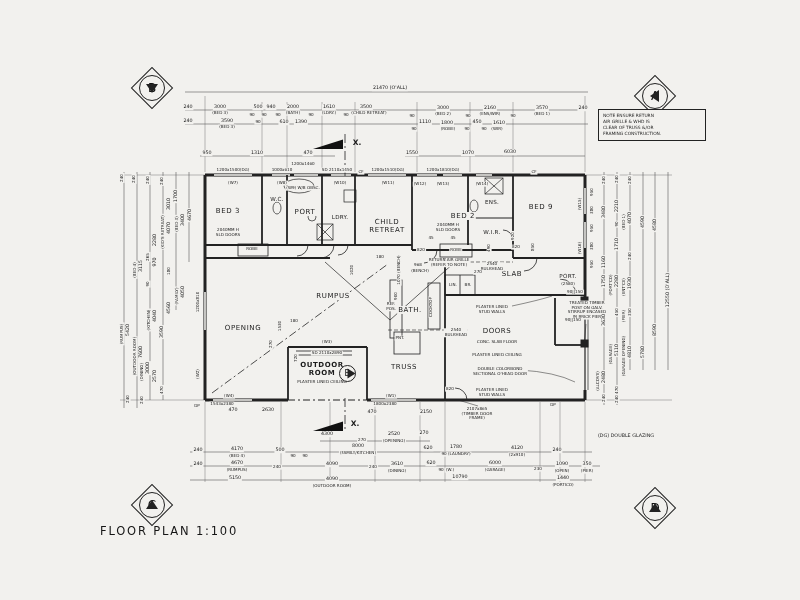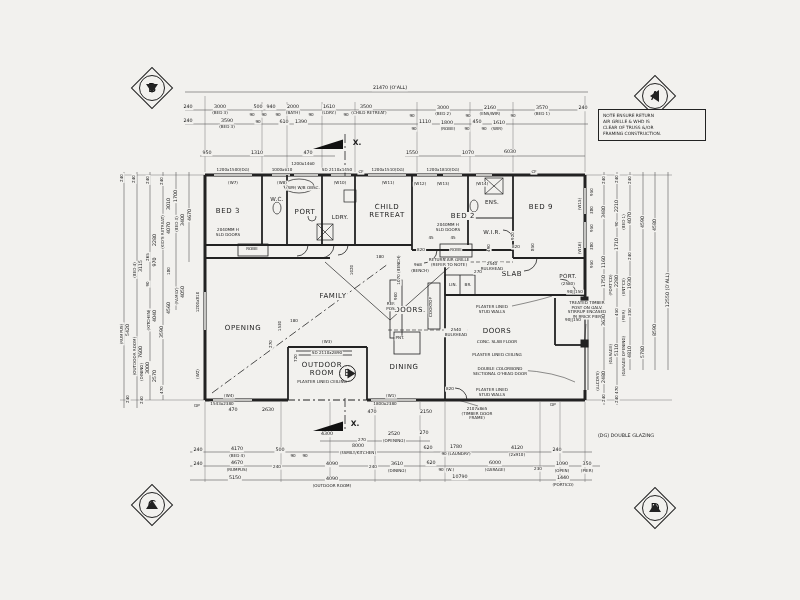--- a/index.html
+++ b/index.html
@@ -233,34 +233,34 @@
       <polygon points="313,149 343,139.5 343,149" fill="#111" stroke="none"></polygon>
       <polygon points="313,431 343,421.5 343,431" fill="#111" stroke="none"></polygon>
     </g>
   </svg>
 
   <div>
       <div class="lbl room" style="left: 228px; top: 211px; transform: translate(-50%, -50%);">BED 3</div>
       <div class="lbl sm" style="left: 277px; top: 199px; transform: translate(-50%, -50%);">W.C.</div>
       <div class="lbl room" style="left: 305px; top: 212px; transform: translate(-50%, -50%);">PORT</div>
       <div class="lbl sm" style="left: 340px; top: 217px; transform: translate(-50%, -50%);">LDRY.</div>
-      <div class="lbl room" style="left: 387px; top: 211px; transform: translate(-50%, -50%);">CHILD
+      <div class="lbl room" style="left: 387px; top: 226px; transform: translate(-50%, -50%);">CHILD
 RETREAT</div>
       <div class="lbl room" style="left: 463px; top: 216px; transform: translate(-50%, -50%);">BED 2</div>
       <div class="lbl sm" style="left: 492px; top: 202px; transform: translate(-50%, -50%);">ENS.</div>
       <div class="lbl sm" style="left: 492px; top: 232px; transform: translate(-50%, -50%);">W.I.R.</div>
       <div class="lbl room" style="left: 541px; top: 207px; transform: translate(-50%, -50%);">BED 9</div>
       <div class="lbl room" style="left: 512px; top: 274px; transform: translate(-50%, -50%);">SLAB</div>
       <div class="lbl sm" style="left: 568px; top: 276px; transform: translate(-50%, -50%);">PORT.</div>
       <div class="lbl tiny" style="left: 568px; top: 284px; transform: translate(-50%, -50%);">(2580)</div>
-      <div class="lbl room" style="left: 333px; top: 296px; transform: translate(-50%, -50%);">FAMILY</div>
+      <div class="lbl room" style="left: 333px; top: 296px; transform: translate(-50%, -50%);">RUMPUS</div>
       <div class="lbl room" style="left: 243px; top: 328px; transform: translate(-50%, -50%);">OPENING</div>
-      <div class="lbl room" style="left: 410px; top: 310px; transform: translate(-50%, -50%);">DOORS.</div>
-      <div class="lbl room" style="left: 404px; top: 367px; transform: translate(-50%, -50%);">DINING</div>
-      <div class="lbl room" style="left: 322px; top: 369px; transform: translate(-50%, -50%);">OUTDOOR
+      <div class="lbl room" style="left: 410px; top: 310px; transform: translate(-50%, -50%);">BATH.</div>
+      <div class="lbl room" style="left: 404px; top: 367px; transform: translate(-50%, -50%);">TRUSS</div>
+      <div class="lbl room" style="left: 322px; top: 369px; transform: translate(-50%, -50%); font-weight: bold;">OUTDOOR
 ROOM</div>
       <div class="lbl tiny" style="left: 322px; top: 382px; transform: translate(-50%, -50%);">PLASTER LINED CEILING</div>
       <div class="lbl room" style="left: 497px; top: 331px; transform: translate(-50%, -50%);">DOORS</div>
       <div class="lbl tiny" style="left: 497px; top: 342px; transform: translate(-50%, -50%);">CONC. SLAB FLOOR</div>
       <div class="lbl tiny" style="left: 497px; top: 355px; transform: translate(-50%, -50%);">PLASTER LINED CEILING</div>
       <div class="lbl tiny" style="left: 228px; top: 233px; transform: translate(-50%, -50%);">2040MM H
 SLD DOORS</div>
       <div class="lbl tiny" style="left: 448px; top: 228px; transform: translate(-50%, -50%);">2040MM H
 SLD DOORS</div>
       <div class="lbl tiny" style="left: 252px; top: 249px; transform: translate(-50%, -50%);">ROBE</div>
@@ -547,13 +547,14 @@
       </div>
     </div>
 
   <div id="note-box" style="left:598px;top:109px;width:98px;">NOTE ENSURE RETURN
 AIR GRILLE &amp; WHD IS
 CLEAR OF TRUSS &amp;/OR
 FRAMING CONSTRUCTION.</div>
 
   <div id="glazing-note" style="left:598px;top:433px;">(DG) DOUBLE GLAZING</div>
 
+  <div id="title-block" style="left:100px;top:524px;">FLOOR PLAN 1:100</div>
 </div>
 
 </body></html>

